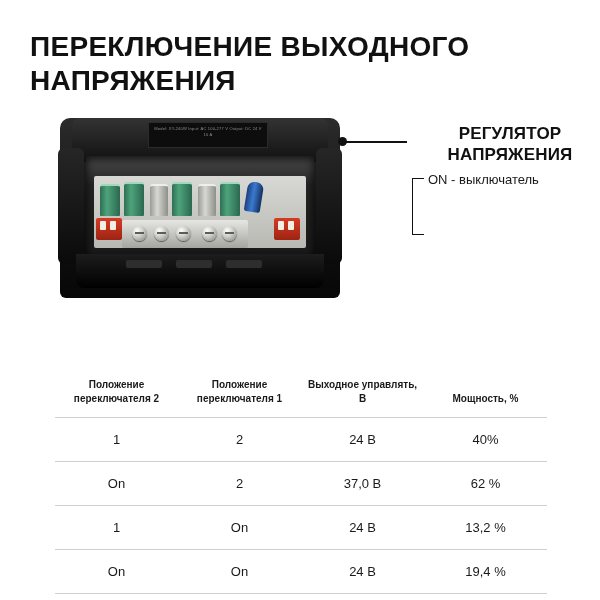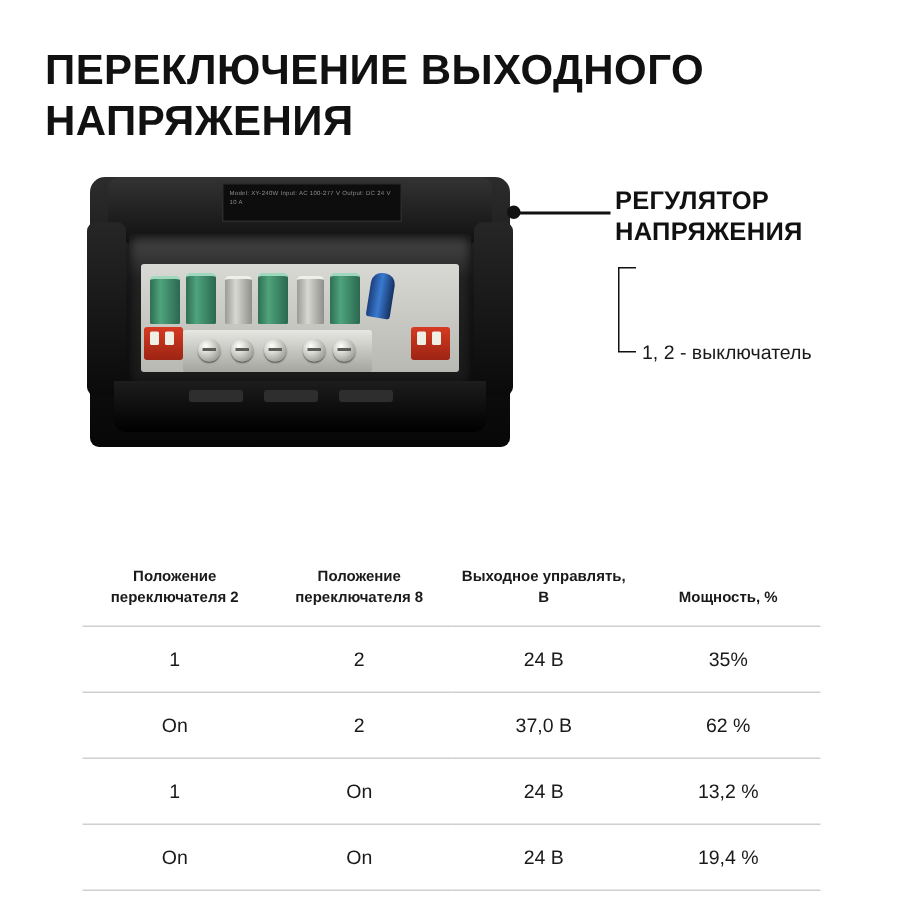--- a/index.html
+++ b/index.html
@@ -36,20 +36,21 @@
     color: #222222;
     margin-top: 12px;
     font-weight: 400;
   }
 
   
   .figure {
     position: relative;
     height: 200px;
     margin-top: 14px;
+    text-align: center;
   }
   .device {
     position: absolute;
     left: 30px;
     top: 6px;
     width: 280px;
     height: 180px;
   }
   
   .housing {
@@ -364,39 +365,39 @@
     <div class="callout-dot"></div>
     <div class="callout-leader"></div>
 
     <div class="callout">
       <div class="callout-title">РЕГУЛЯТОР НАПРЯЖЕНИЯ</div>
     </div>
 
     <div class="bracket"></div>
     <div class="bracket-arm a1"></div>
     <div class="bracket-arm a2"></div>
-    <div class="callout-item i2">1, 2 - выключатель</div>
+    <div class="callout-item i1">ON - выключатель</div>
   </div>
 
   <div class="table-wrap">
     <table class="spec">
       <thead>
         <tr>
           <th>Положение переключателя 2</th>
-          <th>Положение переключателя 8</th>
+          <th>Положение переключателя 1</th>
           <th>Выходное управлять, В</th>
           <th>Мощность, %</th>
         </tr>
       </thead>
       <tbody>
         <tr>
           <td>1</td>
           <td>2</td>
           <td>24 В</td>
-          <td>35%</td>
+          <td>40%</td>
         </tr>
         <tr>
           <td>On</td>
           <td>2</td>
           <td>37,0 В</td>
           <td>62 %</td>
         </tr>
         <tr>
           <td>1</td>
           <td>On</td>

